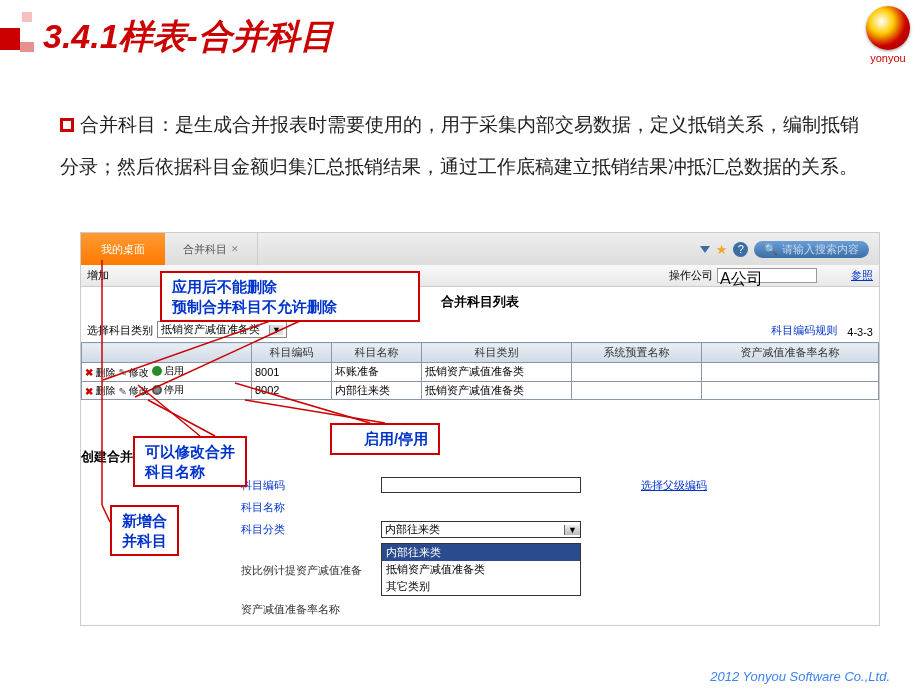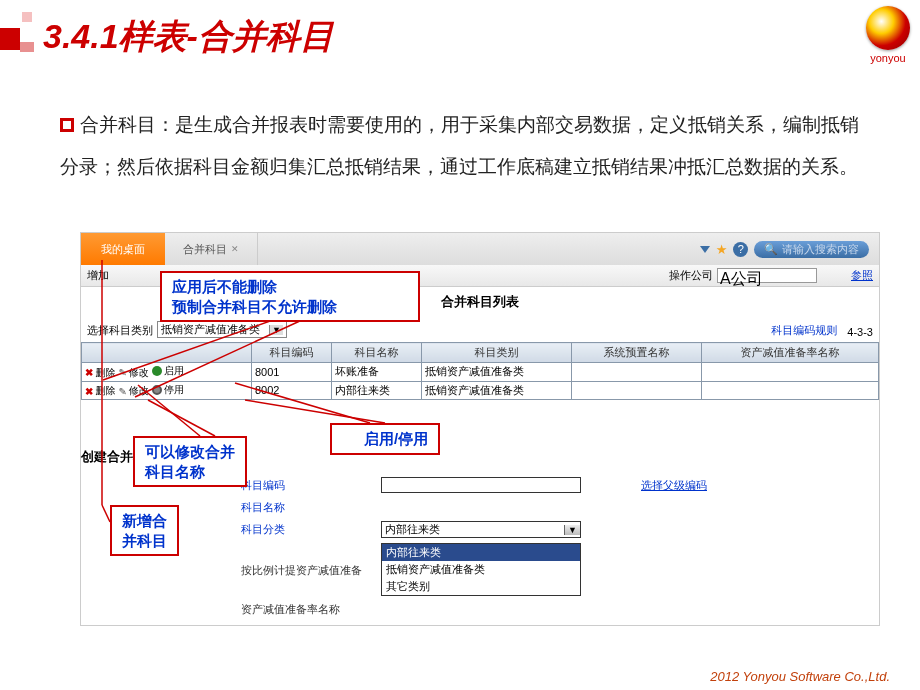--- a/index.html
+++ b/index.html
@@ -66,21 +66,21 @@
 .form-select { border:1px solid #333; width:200px; height:17px; background:#fff; display:flex; align-items:center; justify-content:space-between; padding-left:3px;}
 .form-select .sel-btn { background:linear-gradient(#eee,#bbb); border-left:1px solid #666; width:16px; text-align:center; font-size:9px;}
 .dropdown-open { border:1px solid #333; width:200px; background:#fff; margin-left:300px; margin-top:-1px;}
 .dropdown-open div { padding:1px 4px; font-size:11px;}
 .dropdown-open .sel { background:#2a4b8d; color:#fff;}
 
 
 .annot { position:absolute; border:2px solid #cc0000; background:#fff; color:#0033cc; font-weight:bold; text-align:left; padding:4px 10px; font-size:15px; line-height:1.3; z-index:10;}
 
 
-.footer { position:absolute; right:30px; bottom:6px; color:#c2410c; font-size:13px; font-style:italic;}
+.footer { position:absolute; right:30px; bottom:6px; color:#3b82f6; font-size:13px; font-style:italic;}
 
 
 .svg-overlay { position:absolute; left:0; top:0; width:920px; height:690px; pointer-events:none; z-index:5;}
 </style>
 </head>
 <body>
 
 <div class="header-deco">
   <div class="deco-sq1"></div>
     <div class="deco-sq2"></div>

